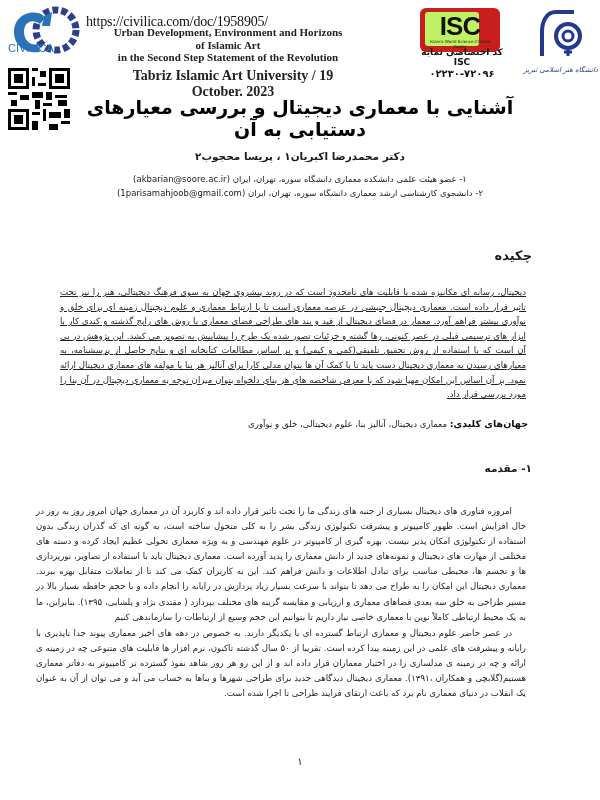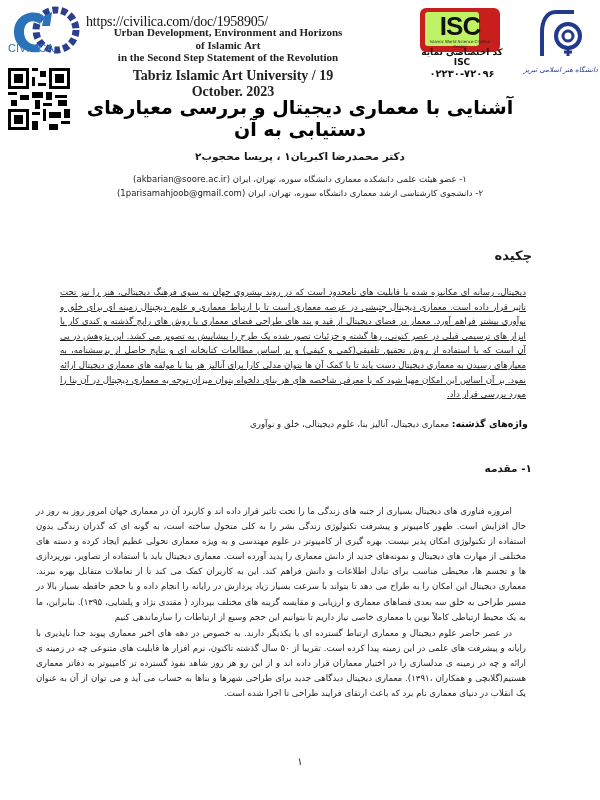--- a/index.html
+++ b/index.html
@@ -123,20 +123,20 @@
 
 <div class="abs title">آشنایی با معماری دیجیتال و بررسی معیارهای دستیابی به آن</div>
 <div class="abs authors">دکتر محمدرضا اکبریان۱ ، پریسا محجوب۲</div>
 <div class="abs aff aff1">۱- عضو هیئت علمی دانشکده معماری دانشگاه سوره، تهران، ایران  (akbarian@soore.ac.ir)</div>
 <div class="abs aff aff2">۲- دانشجوی کارشناسی ارشد معماری دانشگاه سوره، تهران، ایران  (1parisamahjoob@gmail.com)</div>
 
 <div class="abs abs-head">چکیده</div>
 <div class="abs para abs-body">دیجیتال، رسانه ای مکانیزه شده با قابلیت های نامحدود است که در روند پیشروی جهان به سوی فرهنگ دیجیتالی، هنر را نیز تحت تاثیر قرار داده است. معماری دیجیتال جنبشی در عرصه معماری است تا با ارتباط معماری و علوم دیجیتال زمینه ای برای خلق و نوآوری بیشتر فراهم آورد. معمار در فضای دیجیتال از قید و بند های طراحی فضای معماری با روش های رایج گذشته و کندی کار با ابزار های ترسیمی قبلی در عصر کنونی، رها گشته و جزئیات تصور شده یک طرح را پیشاپیش به تصویر می کشد. این پژوهش در پی آن است که با استفاده از روش تحقیق تلفیقی(کمی و کیفی) و بر اساس مطالعات کتابخانه ای و نتایج حاصل از پرسشنامه، به معیارهای رسیدن به معماری دیجیتال دست یابد تا با کمک آن ها بتوان مدلی کارا برای آنالیز هر بنا با مولفه های معماری دیجیتال ارائه نمود. بر آن اساس این امکان مهیا شود که با معرفی شاخصه های هر بنای دلخواه بتوان میزان توجه به معماری دیجیتال در آن بنا را مورد بررسی قرار داد.</div>
 
 <div class="abs kw">
-  <b>واژه‌های گذشته:</b><span> معماری دیجیتال، آنالیز بنا، علوم دیجیتالی، خلق و نوآوری</span>
+  <b>جهان‌های کلیدی:</b><span> معماری دیجیتال، آنالیز بنا، علوم دیجیتالی، خلق و نوآوری</span>
 </div>
 
 <div class="abs sec-head">۱- مقدمه</div>
 <div class="abs para intro1">امروزه فناوری های دیجیتال بسیاری از جنبه های زندگی ما را تحت تاثیر قرار داده اند و کاربرد آن در معماری جهان امروز روز به روز در حال افزایش است. ظهور کامپیوتر و پیشرفت تکنولوژی زندگی بشر را به کلی متحول ساخته است، به گونه ای که گذران زندگی بدون استفاده از تکنولوژی امکان پذیر نیست. بهره گیری از کامپیوتر در علوم مهندسی و به ویژه معماری تحولی عظیم ایجاد کرده و دسته های مختلفی از مهارت های دیجیتال و نمونه‌های جدید از دانش معماری را پدید آورده است. معماری دیجیتال باید با استفاده از تصاویر، نورپردازی ها و تجسم ها، محیطی مناسب برای تبادل اطلاعات و دانش فراهم کند. این به کاربران کمک می کند تا از تعاملات متقابل بهره ببرند. معماری دیجیتال این امکان را به طراح می دهد تا بتواند با سرعت بسیار زیاد پردازش در رایانه را انجام داده و با حجم حافظه بسیار بالا در مسیر طراحی به خلق سه بعدی فضاهای معماری و ارزیابی و مقایسه گزینه های مختلف بپردازد ( مقتدی نژاد و پلشایی، ۱۳۹۵). بنابراین، ما به یک محیط ارتباطی کاملاً نوین با معماری خاصی نیاز داریم تا بتوانیم این حجم وسیع از ارتباطات را سازماندهی کنیم</div>
 <div class="abs para intro2">در عصر حاضر علوم دیجیتال و معماری ارتباط گسترده ای با یکدیگر دارند. به خصوص در دهه های اخیر معماری پیوند جدا ناپذیری با رایانه و پیشرفت های علمی در این زمینه پیدا کرده است. تقریبا از ۵۰ سال گذشته تاکنون، نرم افزار ها قابلیت های متنوعی چه در زمینه ی ارائه و چه در زمینه ی مدلسازی را در اختیار معماران قرار داده اند و از این رو هر روز شاهد نفوذ گسترده تر کامپیوتر به دفاتر معماری هستیم(گلابچی و همکاران ،۱۳۹۱). معماری دیجیتال دیدگاهی جدید برای طراحی شهرها و بناها به حساب می آید و می توان از آن به عنوان یک انقلاب در دنیای معماری نام برد که باعث ارتقای فرایند طراحی تا اجرا شده است.</div>
 
 <div class="abs pageno">۱</div>
 
 </body></html>

